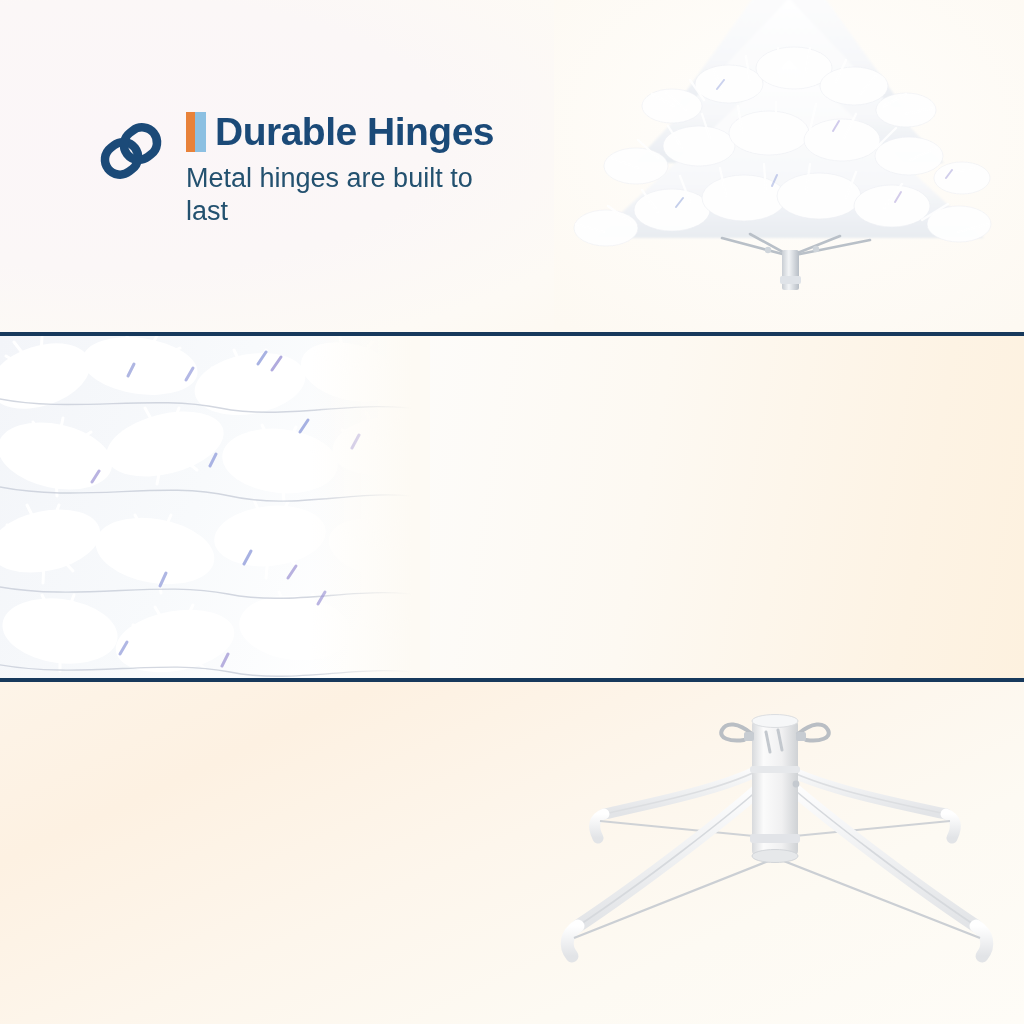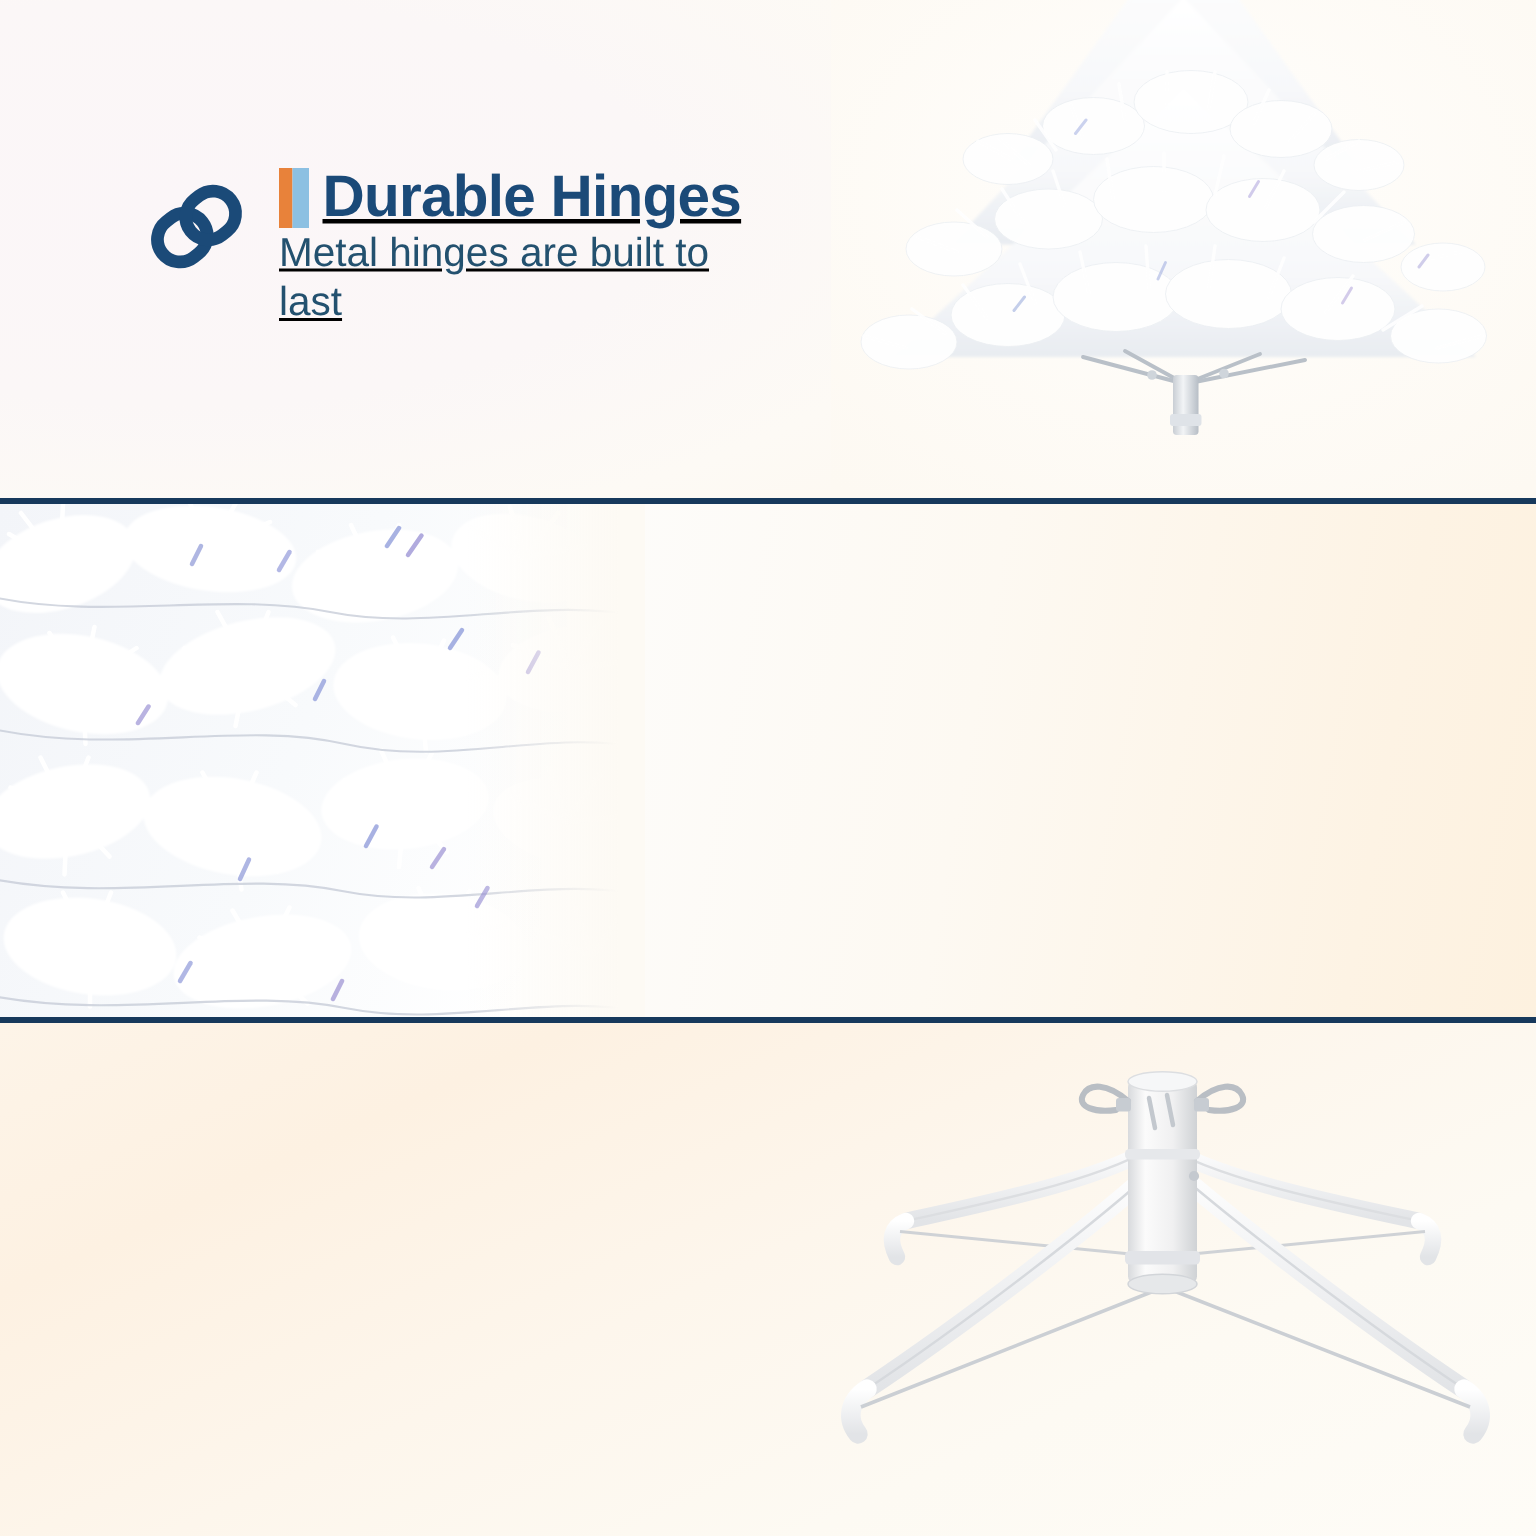--- a/index.html
+++ b/index.html
@@ -44,25 +44,25 @@
 
   .title{
     font-weight:bold;color:#1b4a78;letter-spacing:-0.5px;
     line-height:1;white-space:nowrap;
   }
   .subtitle{
     color:#23516f;line-height:1.22;font-weight:normal;
   }
 
   
-  .f1{left:98px;top:112px;text-decoration:underline;}
+  .f1{left:98px;top:112px;}
   .f1 .icon-wrap{width:66px;height:66px;margin-right:22px;margin-top:6px;}
   .f1 .title{font-size:39px;}
   .f1 .accent{height:40px;}
-  .f1 .subtitle{font-size:27px;max-width:330px;}
+  .f1 .subtitle{font-size:27px;margin-top:10px;max-width:330px;}
 
   
   .photo{position:absolute;z-index:10;pointer-events:none;}
 
   
   .tree-photo{right:0;top:-12px;width:470px;height:348px;}
   
   .branch-photo{left:0;top:0;width:430px;height:346px;}
   
   .stand-photo{left:538px;top:8px;width:470px;height:300px;}

